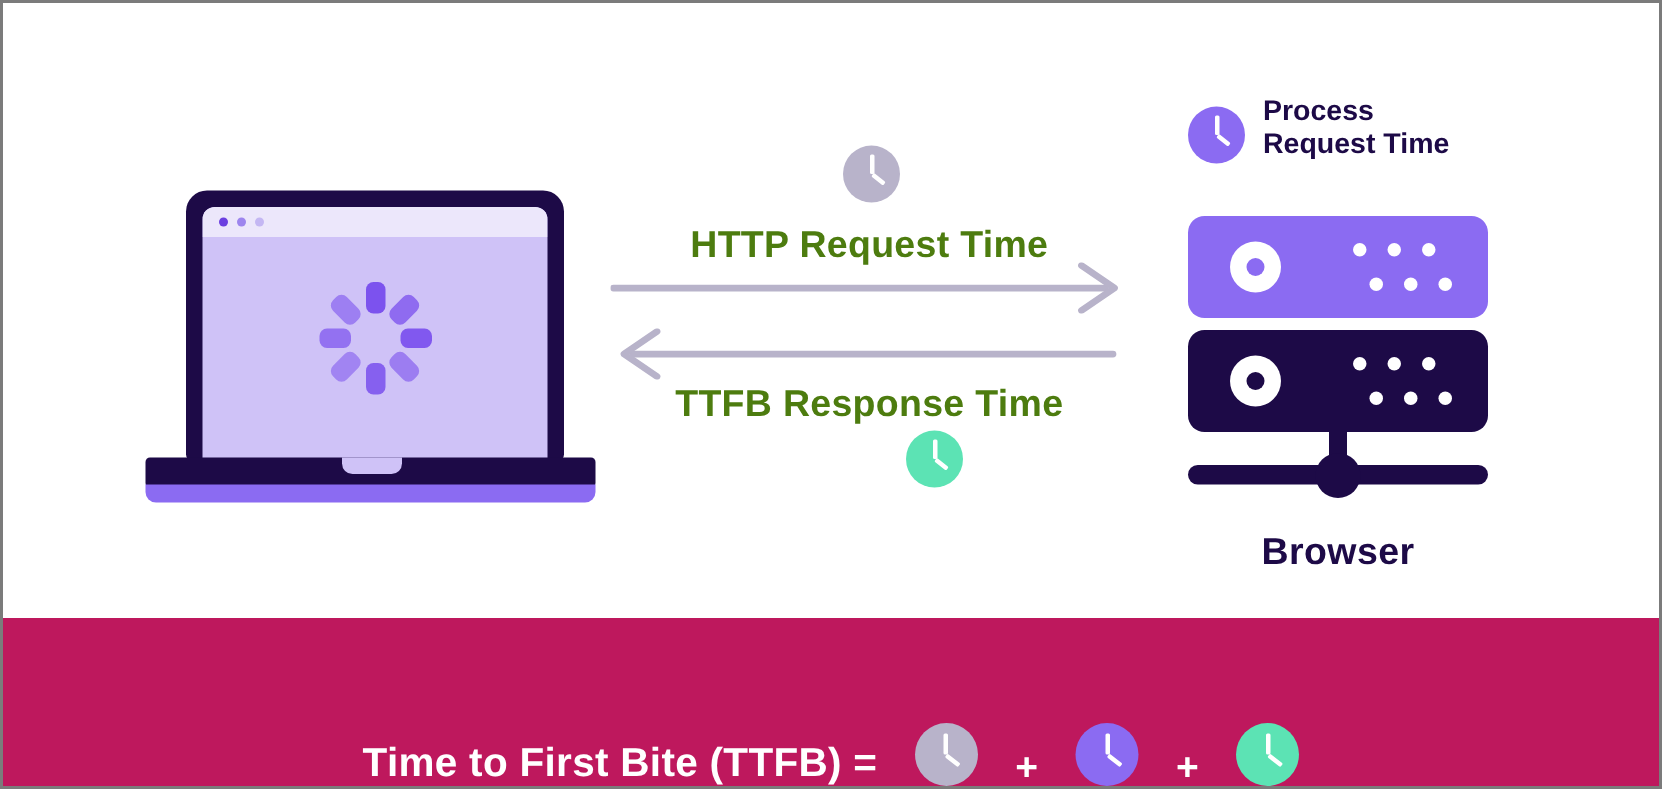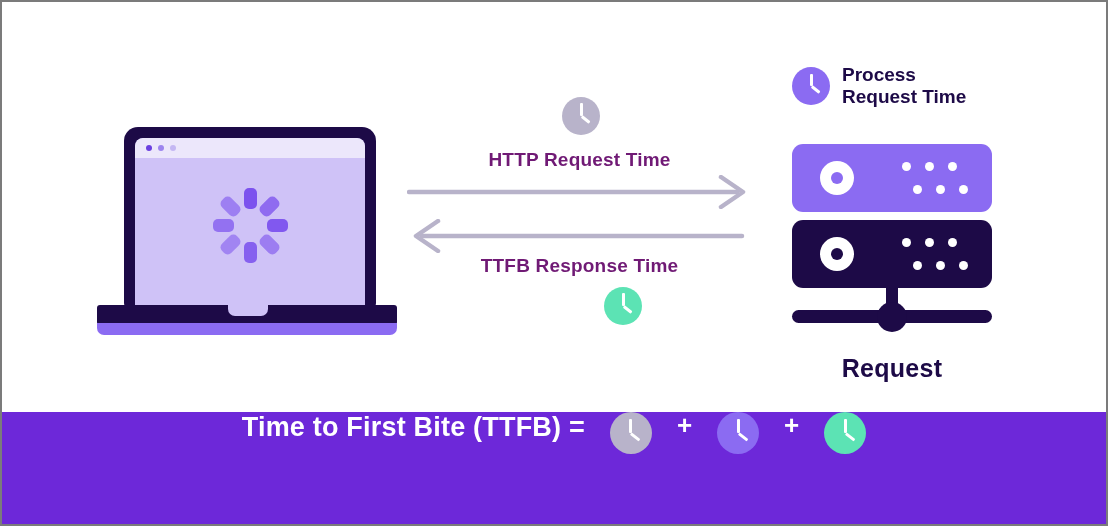--- a/index.html
+++ b/index.html
@@ -81,21 +81,21 @@
   .device-label {
     position:absolute; top:218px; left:0; width:300px;
     text-align:center;
     font-size:25px; font-weight:bold; letter-spacing:.3px;
     color:#1d0a47;
   }
 
   
   #server-group { position:absolute; left:785px; top:62px; width:215px; height:315px; }
 
-  .prt-row { position:absolute; left:5px; top:0; display:flex; align-items:center; gap:12px; }
+  .prt-row { position:absolute; left:5px; top:0; display:flex; align-items:flex-end; gap:12px; }
   .prt-label {
     font-size:19px; font-weight:bold; line-height:1.18;
     color:#1d0a47; white-space:pre-line;
   }
 
   .srv-unit {
     position:absolute; left:5px;
     width:200px; height:68px;
     border-radius:11px;
   }
@@ -119,34 +119,34 @@
   .srv-dot { position:absolute; width:9px; height:9px; border-radius:50%; background:#ffffff; }
 
   .srv-stem { position:absolute; left:99px; top:224px; width:12px; height:26px; background:#1d0a47; }
   .srv-knob { position:absolute; left:90px; top:238px; width:30px; height:30px; border-radius:50%; background:#1d0a47; }
   .srv-bar  { position:absolute; left:5px;  top:246px; width:200px; height:13px; border-radius:7px; background:#1d0a47; }
 
   
   #flow { position:absolute; left:405px; top:95px; width:345px; height:240px; }
   .flow-label {
     position:absolute; left:0; width:345px; text-align:center;
-    font-size:19px; font-weight:bold; color:#701a75; letter-spacing:.2px;
+    font-size:25px; font-weight:bold; color:#4d7c0f; letter-spacing:.2px;
   }
   .arrow-svg { position:absolute; left:0; }
 
   
   .clock { position:relative; border-radius:50%; display:inline-block; }
   .clock .hand { position:absolute; background:#ffffff; border-radius:1px; transform-origin:bottom center; }
 
   
   #banner {
     position:absolute; left:0; top:410px;
     width:1104px; height:112px;
-    background:#6d28d9;
-    display:flex; align-items:flex-start; justify-content:center; gap:25px;
+    background:#be185d;
+    display:flex; align-items:flex-end; justify-content:center; gap:25px;
   }
   #banner-text {
     font-size:27px; font-weight:bold; color:#ffffff; letter-spacing:.2px;
   }
   .plus { font-size:26px; font-weight:bold; color:#ffffff; line-height:1; }
 </style>
 </head>
 <body>
 
 <div id="canvas">
@@ -210,21 +210,21 @@
             <span class="srv-dot" style="left: 11px; top: 23px;"></span>
             <span class="srv-dot" style="left: 34px; top: 23px;"></span>
             <span class="srv-dot" style="left: 57px; top: 23px;"></span>
           </span>
       </div>
 
       <div class="srv-stem"></div>
       <div class="srv-bar"></div>
       <div class="srv-knob"></div>
 
-      <div class="device-label" style="top:290px; left:5px; width:200px;">Request</div>
+      <div class="device-label" style="top:290px; left:5px; width:200px;">Browser</div>
     </div>
 
     <div id="flow">
 
       <span class="clock" id="req-clock" style="left: 155px; top: 0px; width: 38px; height: 38px; background: rgb(184, 179, 202); flex: 0 0 auto;"><span class="hand" style="width: 3px; height: 10.26px; left: 17.5px; top: 8.74px; transform: rotate(128deg);"></span><span class="hand" style="width: 3px; height: 12.54px; left: 17.5px; top: 6.46px; transform: rotate(0deg);"></span></span>
 
       <div class="flow-label" style="top:52px;">HTTP Request Time</div>
 
       <svg class="arrow-svg" style="top:78px;" width="345" height="34" viewBox="0 0 345 34">
         <line x1="2" y1="17" x2="330" y2="17" stroke="#b8b3ca" stroke-width="4.5" stroke-linecap="round"></line>

